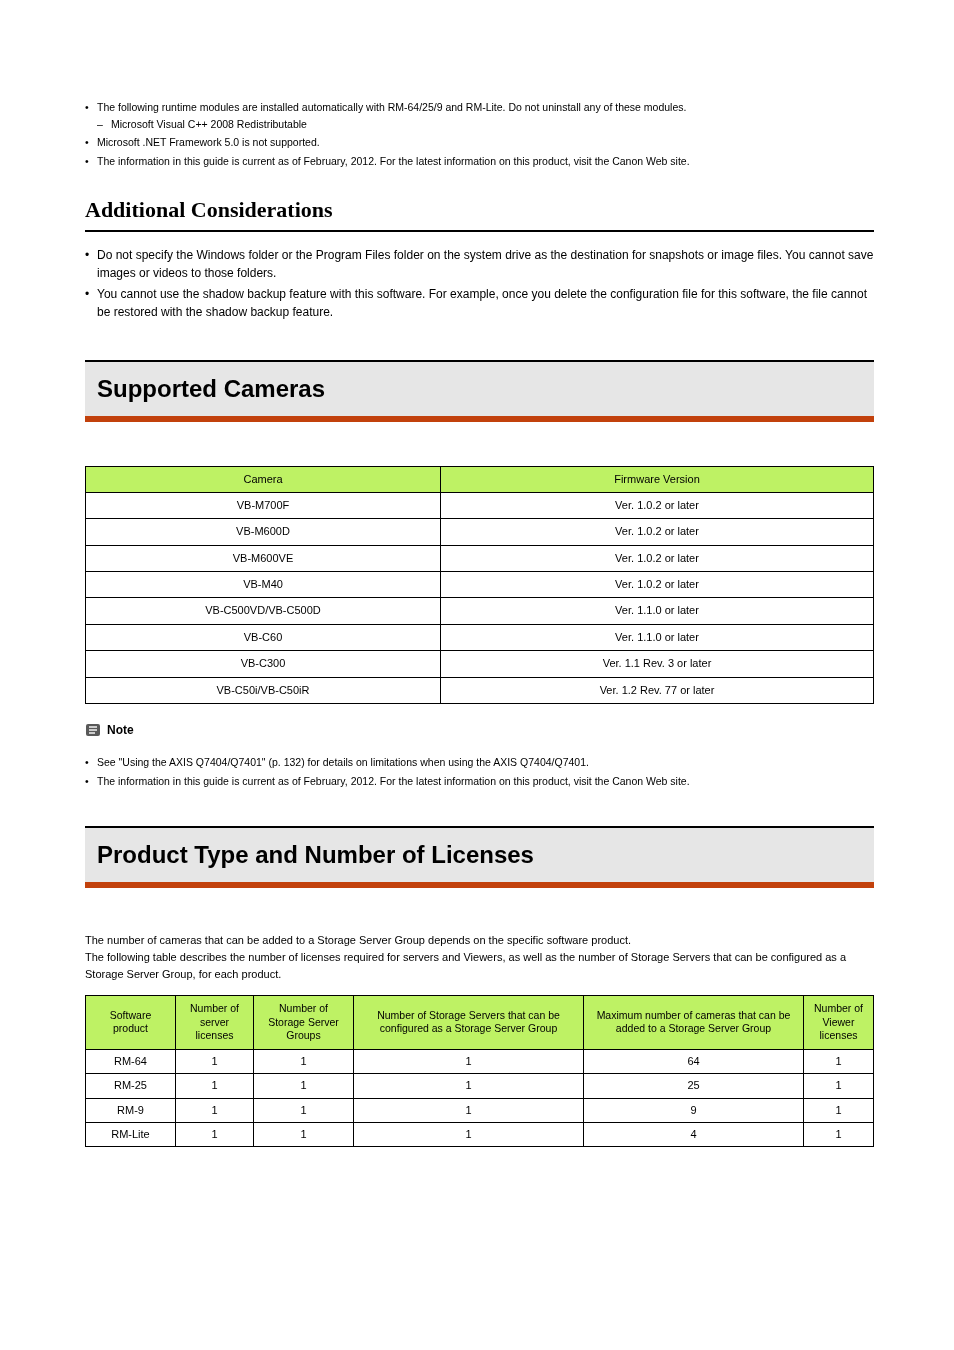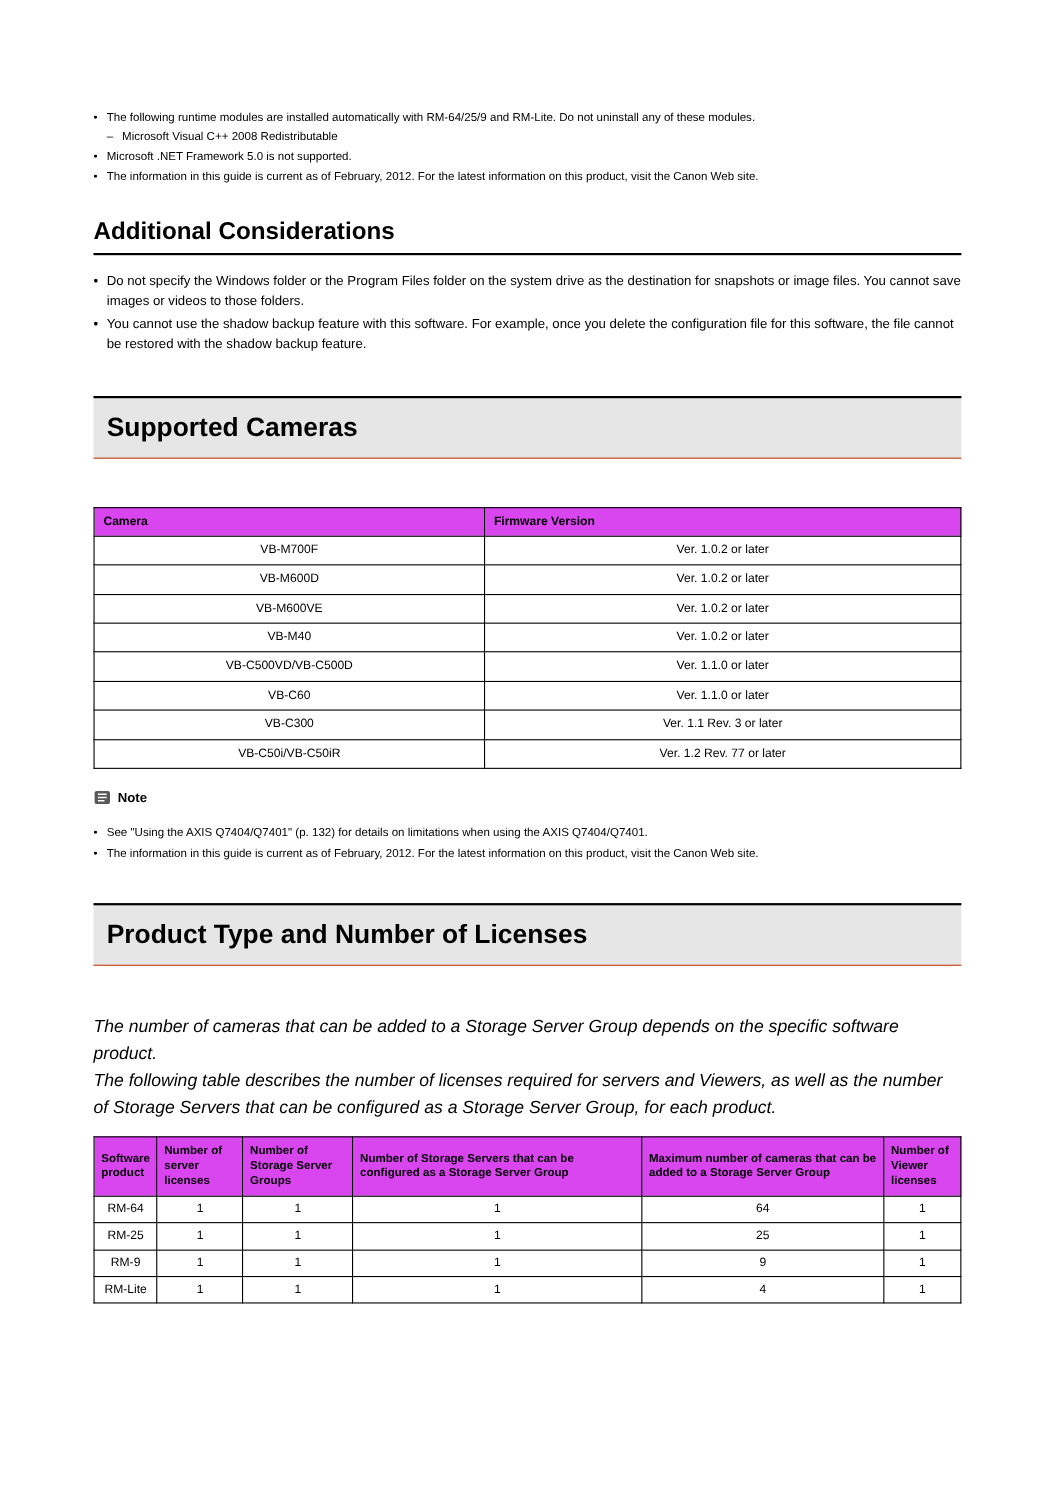--- a/index.html
+++ b/index.html
@@ -15,56 +15,56 @@
   }
   .bullet-list { list-style: none; padding: 0; margin: 0 0 20px 0; }
   .bullet-list li { position: relative; padding-left: 12px; margin-bottom: 4px; font-size: 10.5px; }
   .bullet-list li::before { content: "•"; position: absolute; left: 0; }
   .sub-list { list-style: none; padding: 0; margin: 2px 0 0 0; }
   .sub-list li { padding-left: 14px; }
   .sub-list li::before { content: "–"; }
   .large-bullets li { font-size: 12px; line-height: 1.55; margin-bottom: 2px; }
 
   .section-h2 {
-    font-family: Liberation Sans, sans-serif;
+    font-family: Liberation Serif, serif;
     font-stretch: condensed;
     font-size: 22px;
     font-weight: bold;
     border-bottom: 2.5px solid #000;
     padding-bottom: 4px;
     margin: 26px 0 14px 0;
   }
   .section-h1-box {
     background: #e6e6e6;
     border-top: 2.5px solid #000;
-    border-bottom: 1px solid #c2410c;
+    border-bottom: 6px solid #c2410c;
     padding: 10px 12px;
     margin: 38px 0 44px 0;
   }
   .section-h1-box span {
     font-family: "Arial Narrow", Arial, sans-serif;
     font-stretch: condensed;
     font-size: 24px;
     font-weight: bold;
   }
 
   table { border-collapse: collapse; width: 100%; font-size: 11px; }
   th, td { border: 1px solid #000; padding: 5px 8px; text-align: center; vertical-align: middle; }
-  th { background: #d946ef; font-weight: bold; text-align: left; }
+  th { background: #bef264; font-weight: normal; text-align: center; }
   .cam-table th:first-child { width: 355px; }
   .lic-table th { font-size: 10.5px; line-height: 1.3; padding: 6px 6px; }
   .lic-table td { padding: 4px 8px; }
 
   .cam-table-wrap { margin-bottom: 18px; }
 
   .note-row { display: flex; align-items: center; gap: 6px; margin-bottom: 16px; }
   .note-icon { width: 16px; height: 14px; }
   .note-label { font-weight: bold; font-size: 12px; }
 
-  .intro-p { font-size: 16px; line-height: 1.55; margin-bottom: 12px; font-style: italic; }
+  .intro-p { font-size: 11px; line-height: 1.55; margin-bottom: 12px; }
   .page-wrap { position: relative; min-height: 1350px; }
 </style>
 </head>
 <body>
 <div class="page-wrap">
 
 <ul class="bullet-list" id="top-notes">
       <li>The following runtime modules are installed automatically with RM-64/25/9 and RM-Lite. Do not uninstall any of these modules.<ul class="sub-list">
           <li>Microsoft Visual C++ 2008 Redistributable</li>
         </ul></li>
@@ -140,21 +140,21 @@
       <li>The information in this guide is current as of February, 2012. For the latest information on this product, visit the Canon Web site.</li>
     </ul>
 
 <div class="section-h1-box">
   <span>Product Type and Number of Licenses</span>
 </div>
 <p class="intro-p" id="lic-intro">The number of cameras that can be added to a Storage Server Group depends on the specific software product.<br>The following table describes the number of licenses required for servers and Viewers, as well as the number of Storage Servers that can be configured as a Storage Server Group, for each product.</p>
 <table class="lic-table" id="lic-table">
       <thead>
         <tr>
-          <th style="width: 56px;">Software product</th>
+          <th style="width: 90px;">Software product</th>
           <th style="width: 78px;">Number of server licenses</th>
           <th style="width: 100px;">Number of Storage Server Groups</th>
           <th>Number of Storage Servers that can be configured as a Storage Server Group</th>
           <th style="width: 220px;">Maximum number of cameras that can be added to a Storage Server Group</th>
           <th style="width: 70px;">Number of Viewer licenses</th>
         </tr>
       </thead>
       <tbody>
         <tr>
           <td>RM-64</td>

